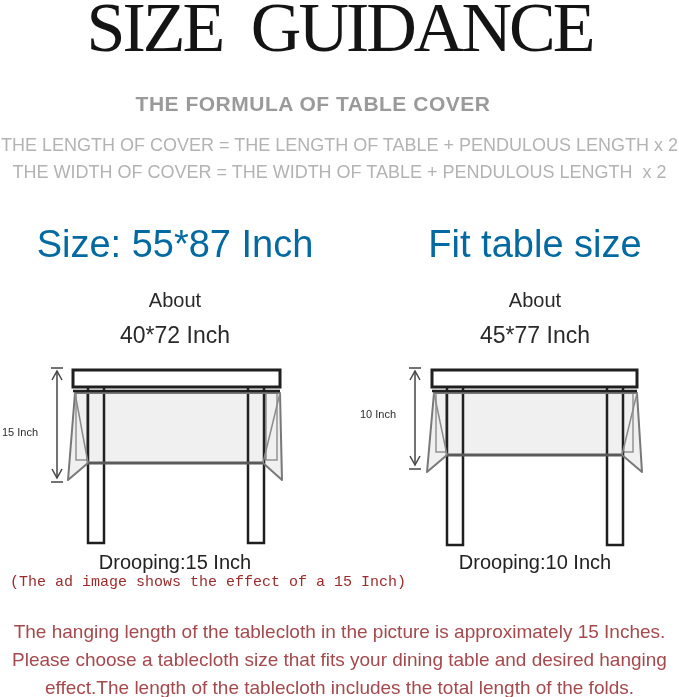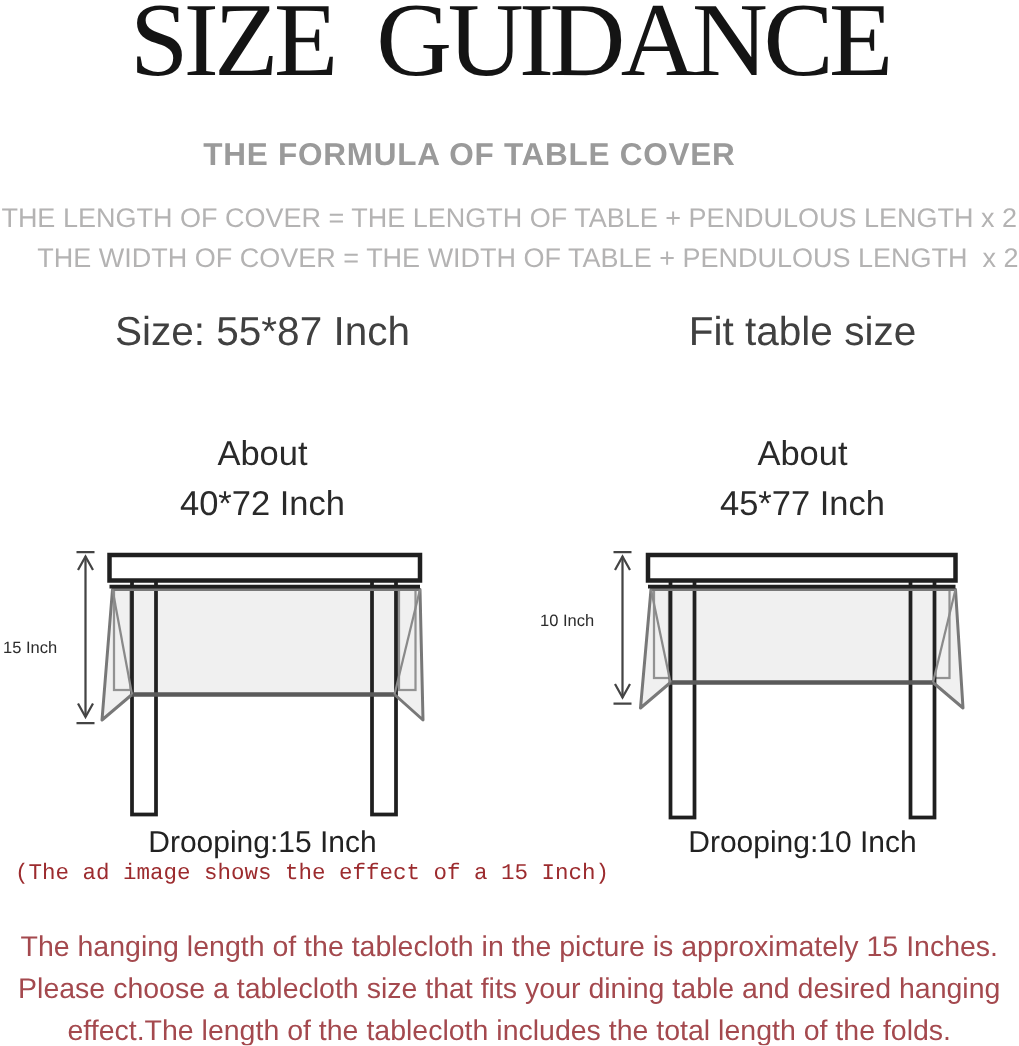--- a/index.html
+++ b/index.html
@@ -40,32 +40,32 @@
   }
 
   .formula-line {
     left: 0; width: 679px;
     text-align: center;
     font-size: 18px;
     color: #b4b3b3;
     white-space: pre;
   }
   .formula-line.l1 { top: 135px; }
-  .formula-line.l2 { top: 162px; text-align: right; }
+  .formula-line.l2 { top: 162px; }
 
   .col { left: 10px; width: 330px; text-align: center; }
   .col.right { left: 370px; }
 
   .col-header {
-    top: 206px;
-    font-size: 27px;
-    color: #404040;
+    top: 223px;
+    font-size: 38px;
+    color: #0369a1;
     white-space: pre;
   }
-  .about-label { top: 289px; font-size: 23px; color: #2a2a2a; }
+  .about-label { top: 289px; font-size: 20px; color: #2a2a2a; }
   .about-size  { top: 322px; font-size: 23px; color: #2a2a2a; }
 
   .diagram { top: 355px; }
   .diagram.left  { left: 20px; }
   .diagram.right { left: 350px; }
 
   .drop-label {
     font-size: 11px;
     color: #2c2c2c;
     white-space: pre;

